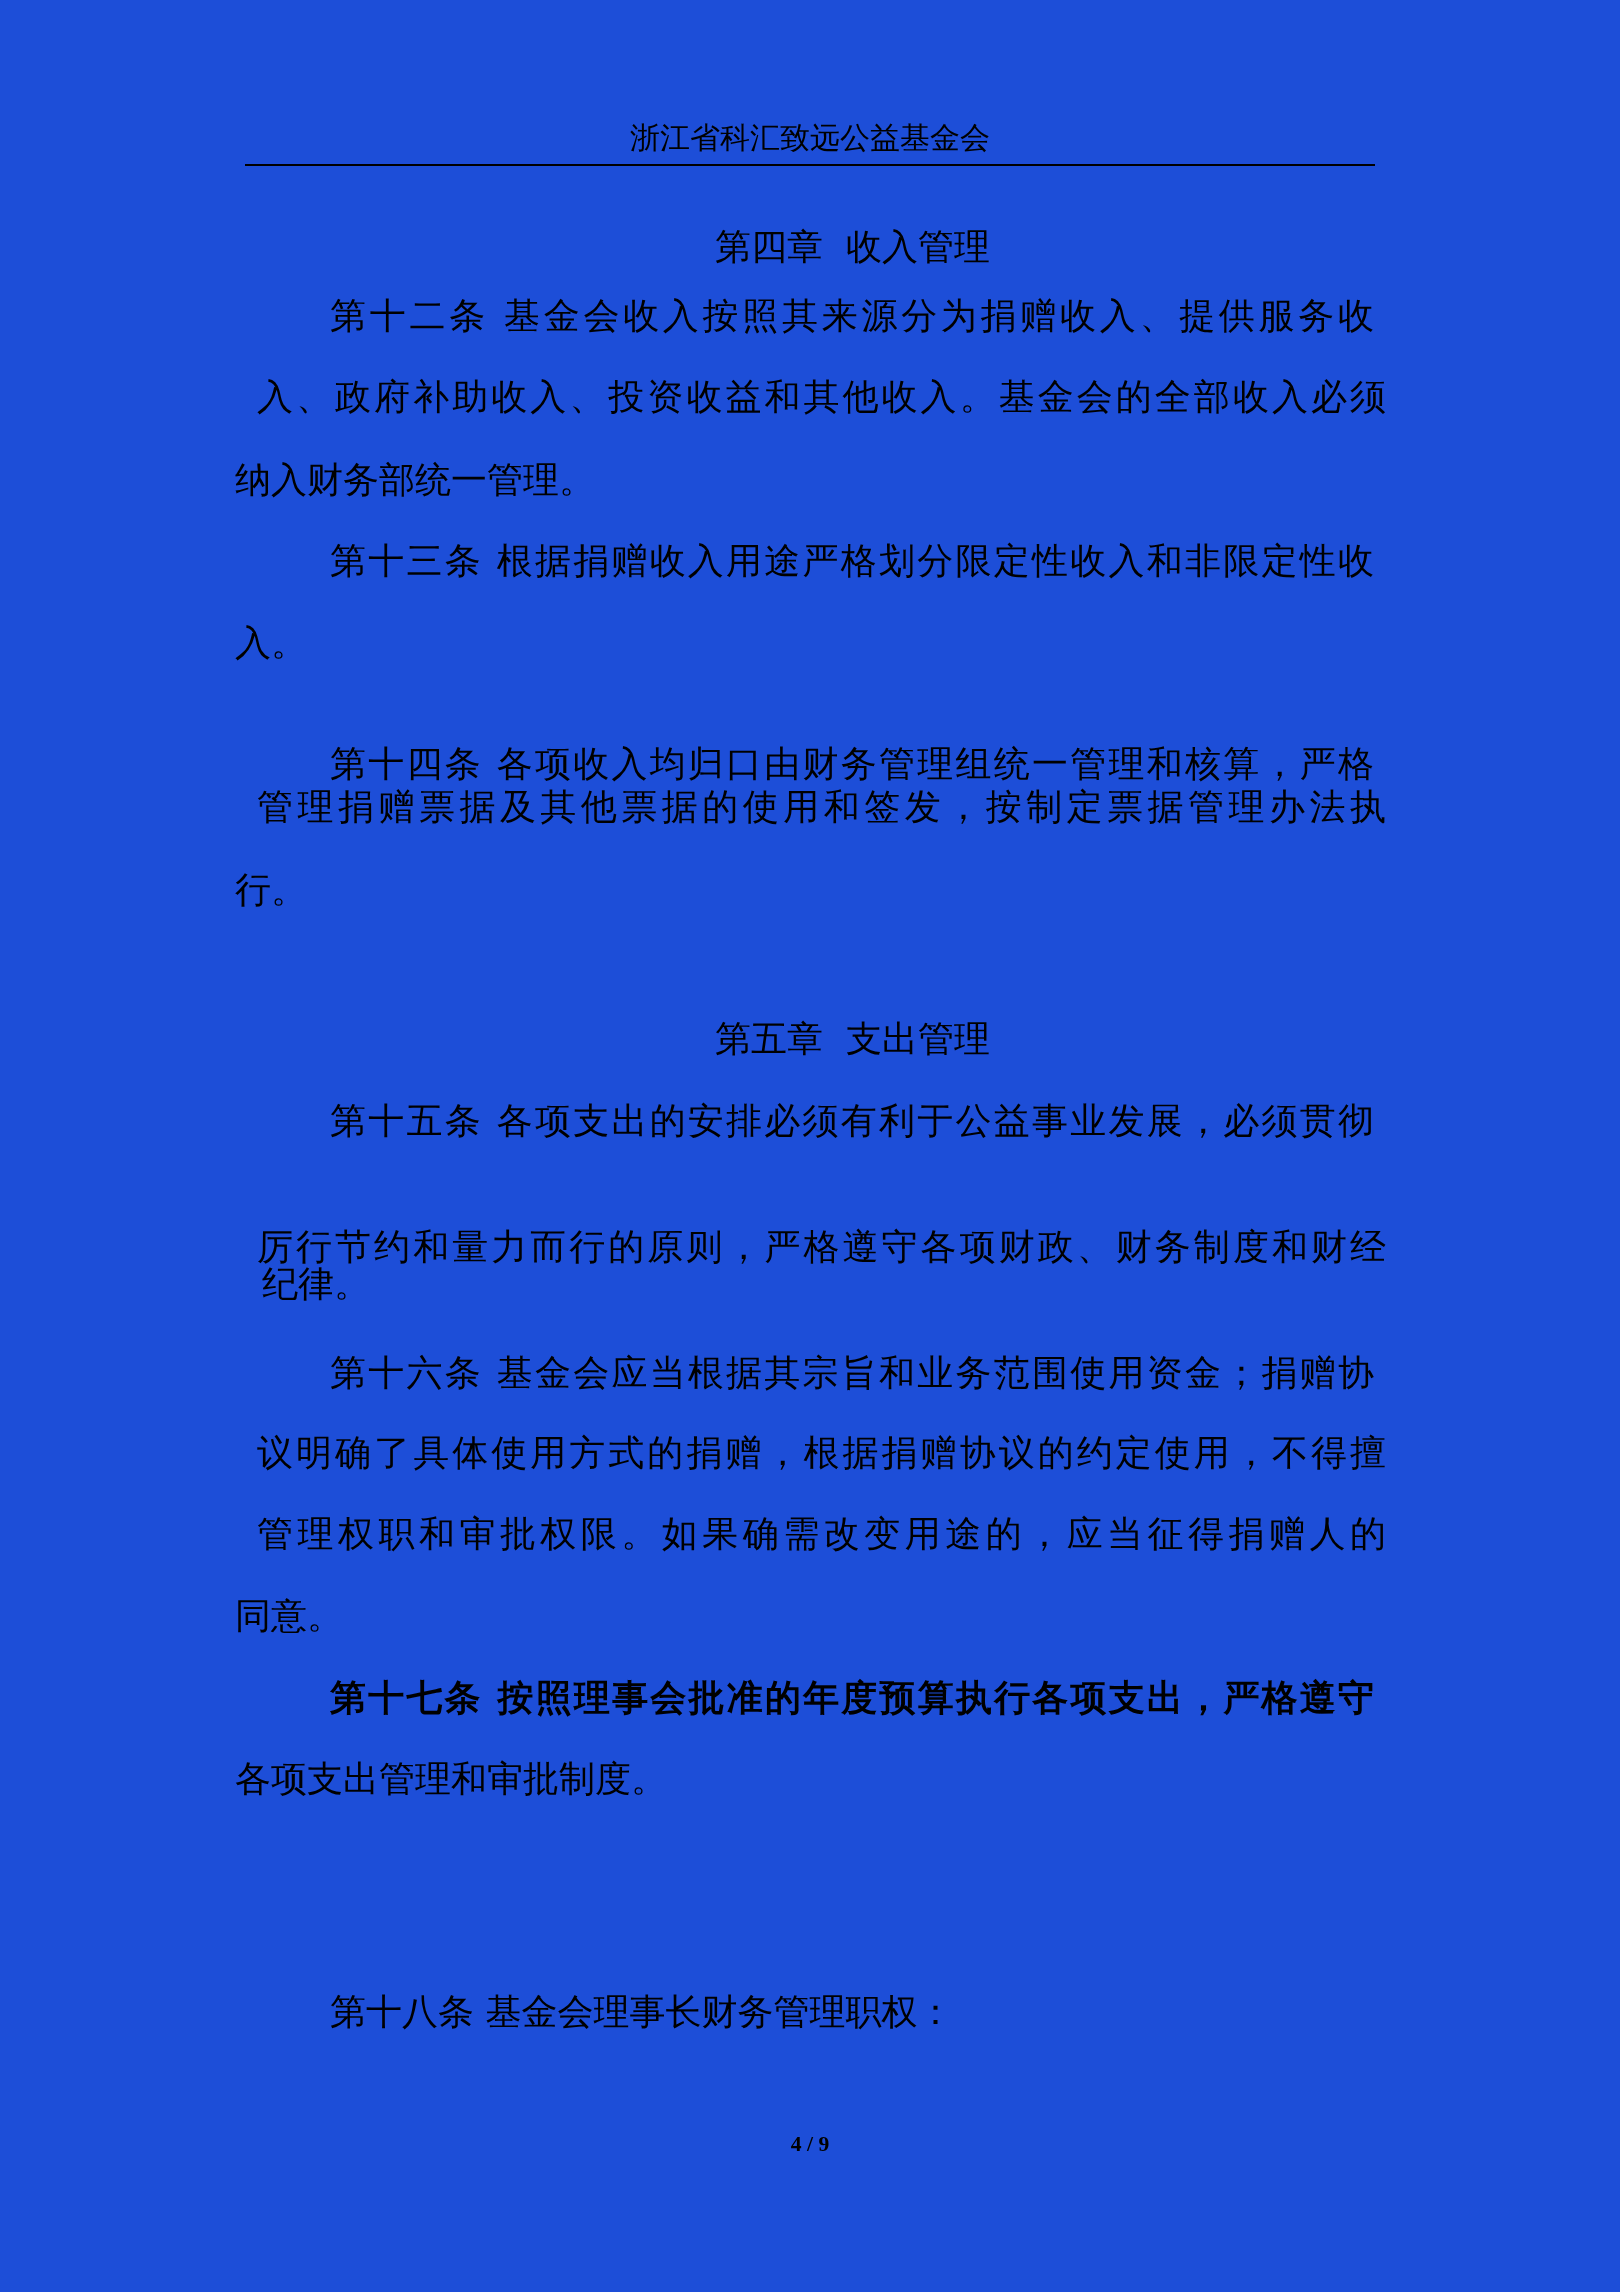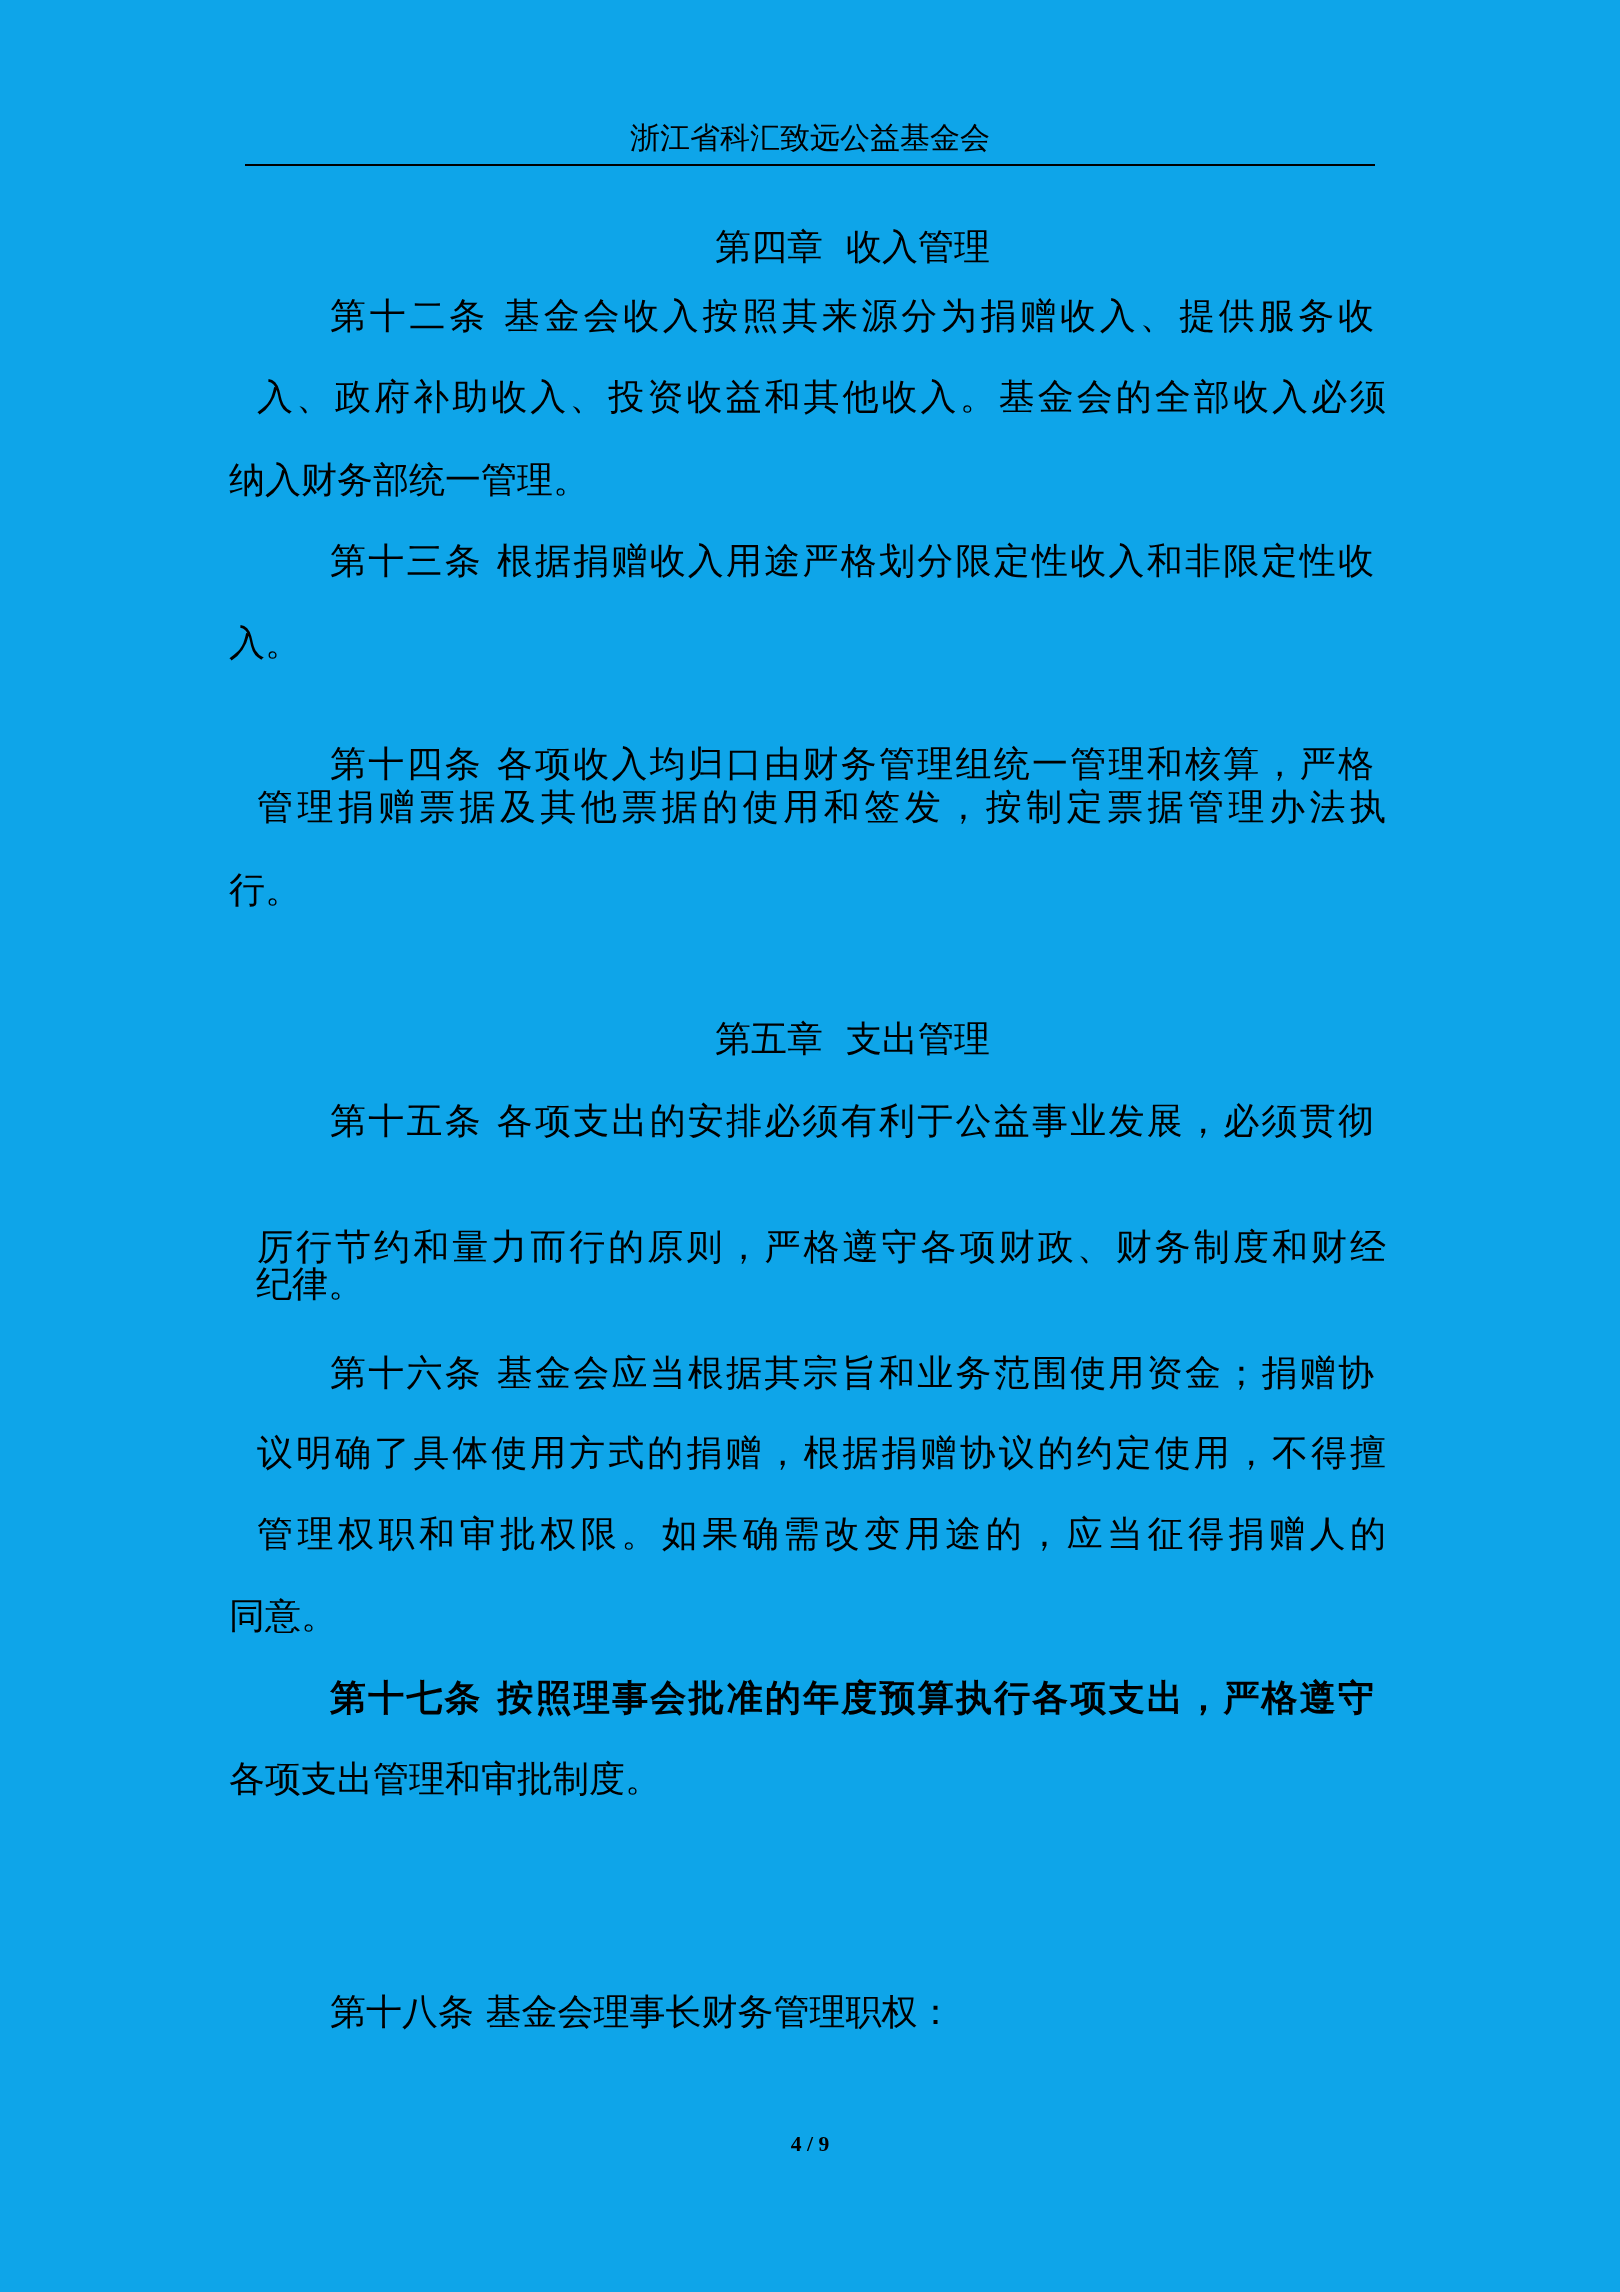--- a/index.html
+++ b/index.html
@@ -1,27 +1,27 @@
 <!DOCTYPE html>
 <html><head>
 <meta charset="utf-8">
 <style>
   html, body { margin: 0; padding: 0; background: #ffffff; }
   body { width: 1620px; height: 2293px; position: relative; overflow: hidden;
          font-family: "DejaVu Sans", "Liberation Sans", sans-serif; color: #000; }
-  .page { position: absolute; left: 0; top: 0; width: 1620px; height: 2293px; background: #0ea5e9; }
+  .page { position: absolute; left: 0; top: 0; width: 1620px; height: 2293px; background: #1d4ed8; }
   .header-title { position: absolute; left: 245px; width: 1130px; top: 118px; height: 39px;
                   line-height: 39px; text-align: center; font-size: 30px; }
   .header-rule { position: absolute; left: 245px; width: 1130px; top: 164px; height: 0;
                  border-top: 2px solid #000; }
   .line { position: absolute; height: 45px; line-height: 45px; font-size: 36px; white-space: nowrap; }
   .full { left: 245px; width: 1129px; text-align: justify; text-align-last: justify; margin-left: 12px; }
   .first-full { left: 330px; width: 1044px; text-align: justify; text-align-last: justify; }
   .first-short { left: 330px; text-align: left; }
-  .last { left: 229px; text-align: center; }
+  .last { left: 235px; text-align: center; }
   .chapter { position: absolute; left: 330px; width: 1045px; height: 45px; line-height: 45px;
              font-size: 36px; text-align: center; white-space: pre; }
   .page-number { position: absolute; left: 245px; width: 1130px; top: 2131px; height: 27.4px;
                  line-height: 27.4px; font-size: 21.6px; font-weight: bold; text-align: center;
                  font-family: "Liberation Serif", "DejaVu Serif", serif; }
 </style>
 </head>
 <body>
 
 <div class="page">

